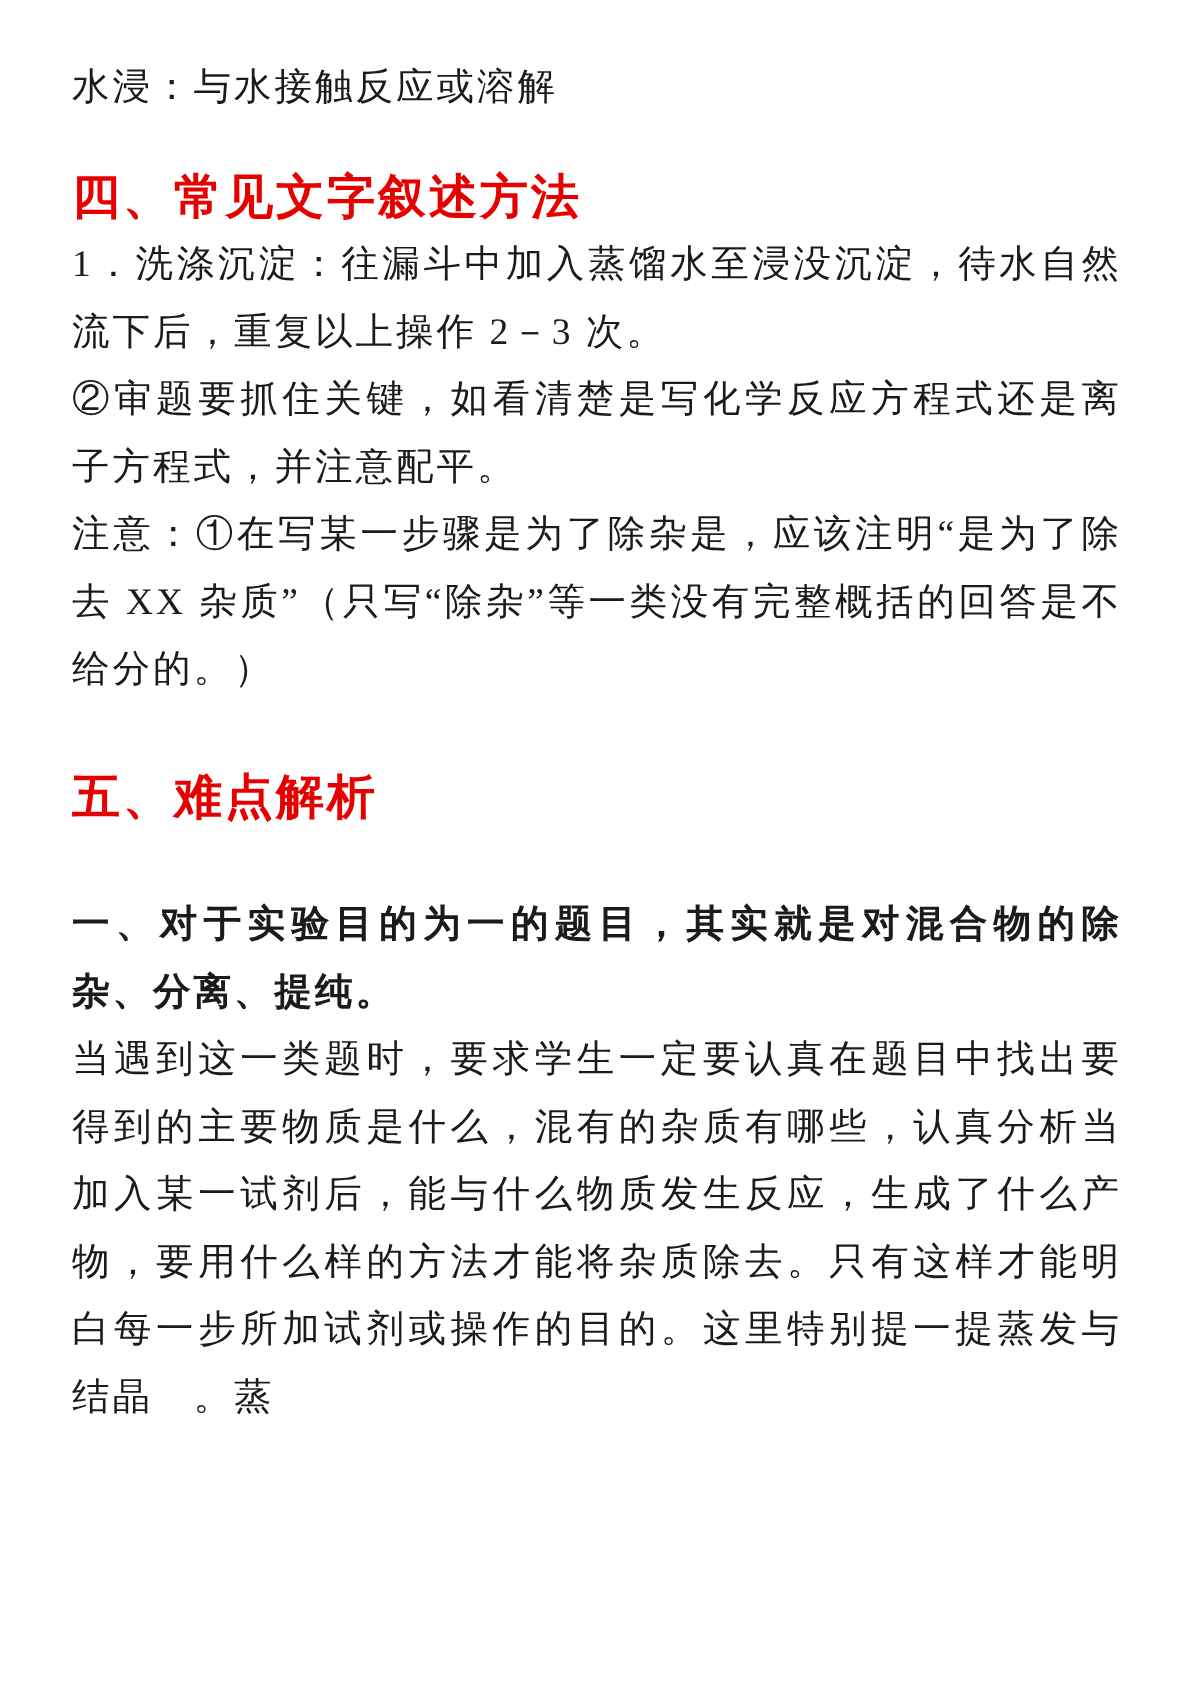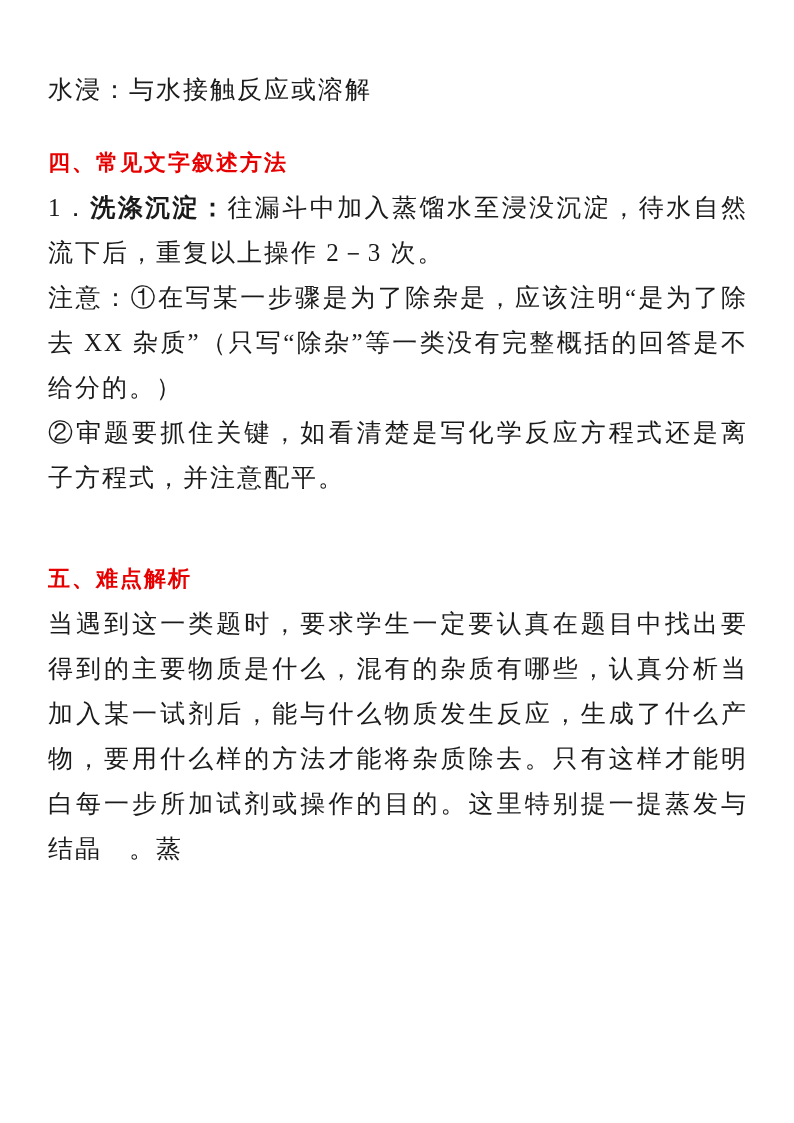--- a/index.html
+++ b/index.html
@@ -7,68 +7,69 @@
     padding: 0;
     background: #ffffff;
   }
   .page {
     position: relative;
     box-sizing: border-box;
     width: 794px;
     height: 1123px;
     margin: 0 auto;
     background: #ffffff;
-    padding: 67px 46px 0 48px;
+    padding: 36px 46px 0 48px;
     overflow: hidden;
     font-family: "Liberation Serif", "DejaVu Serif", serif;
     color: #1b1b1b;
     font-size: 25px;
     line-height: 45px;
     letter-spacing: 2px;
   }
   .body-text {
     margin: 0;
     text-align: justify;
     text-justify: inter-ideograph;
   }
   .body-text b, .body-text .bold {
-    font-weight: bold;
+    font-weight: normal;
   }
   .red-heading {
     margin: 0;
     color: #e60000;
     font-family: "Liberation Sans", "DejaVu Sans", sans-serif;
     font-weight: bold;
-    font-size: 22px;
+    font-size: 32px;
     line-height: 45px;
   }
   .sub-heading {
     margin: 0;
     font-weight: bold;
     text-align: justify;
     text-justify: inter-ideograph;
   }
   .gap-sm { margin-top: 28px; }
-  .gap-md { margin-top: 56px; }
+  .gap-md { margin-top: 40px; }
 </style>
 </head>
 <body>
 
 <div class="page">
 
   <p class="body-text">水浸：与水接触反应或溶解</p>
 
   <h2 class="red-heading gap-sm">四、常见文字叙述方法</h2>
 
   <p class="body-text"><span>1．</span><b>洗涤沉淀：</b><span>往漏斗中加入蒸馏水至浸没沉淀，待水自然流下后，重复以上操作 2－3 次。</span></p>
 
 
+  <p class="body-text">②审题要抓住关键，如看清楚是写化学反应方程式还是离子方程式，并注意配平。</p>
+
   <p class="body-text">注意：①在写某一步骤是为了除杂是，应该注明“是为了除去 XX 杂质”（只写“除杂”等一类没有完整概括的回答是不给分的。）</p>
-
-  <p class="body-text">②审题要抓住关键，如看清楚是写化学反应方程式还是离子方程式，并注意配平。</p>
 
   <h2 class="red-heading gap-md">五、难点解析</h2>
 
 
+  <p class="sub-heading gap-md">一、对于实验目的为一的题目，其实就是对混合物的除杂、分离、提纯。</p>
 
   <p class="body-text">当遇到这一类题时，要求学生一定要认真在题目中找出要得到的主要物质是什么，混有的杂质有哪些，认真分析当加入某一试剂后，能与什么物质发生反应，生成了什么产物，要用什么样的方法才能将杂质除去。只有这样才能明白每一步所加试剂或操作的目的。这里特别提一提蒸发与结晶　。蒸</p>
 
 </div>
 
 </body></html>

